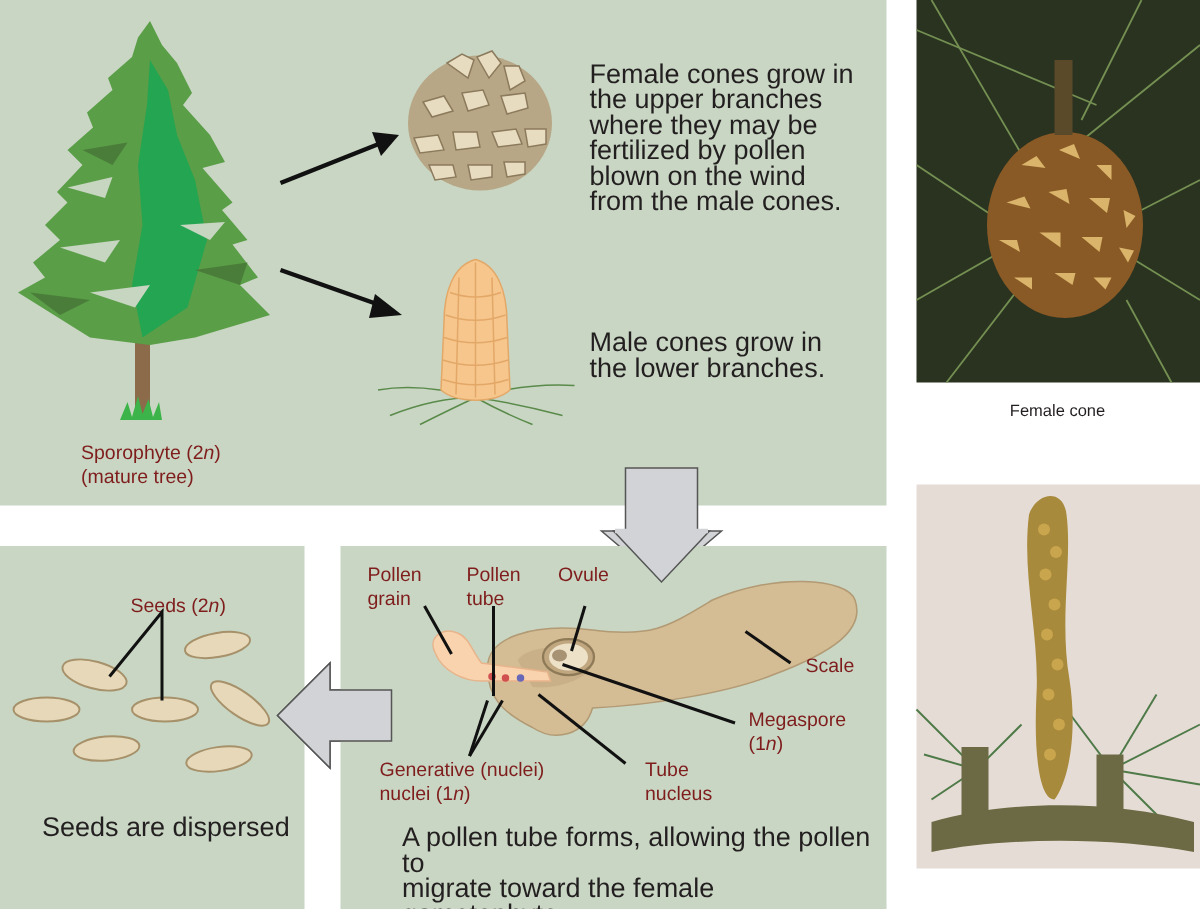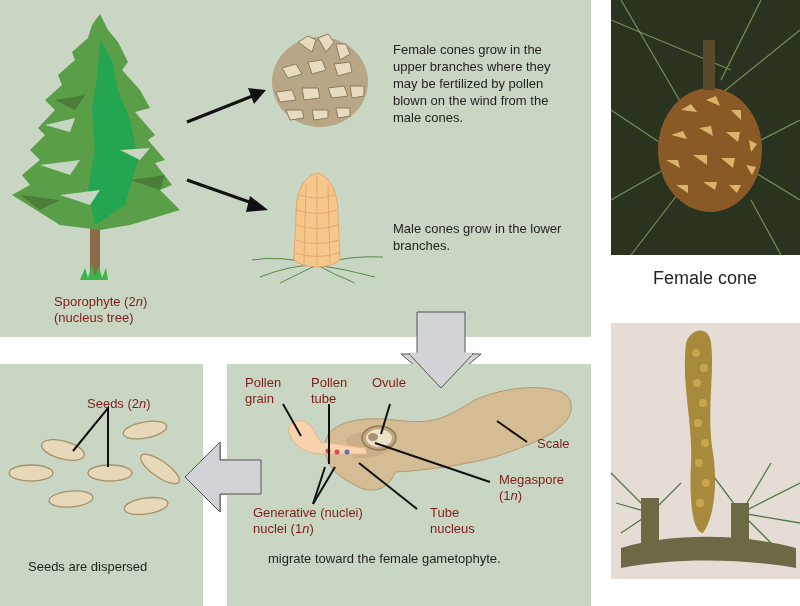--- a/index.html
+++ b/index.html
@@ -1,39 +1,39 @@
 <!DOCTYPE html>
 <html><head>
 <meta charset="utf-8">
 <style>
   html,body{margin:0;padding:0;}
   body{width:800px;height:606px;position:relative;background:#ffffff;overflow:hidden;font-family:"Liberation Sans",sans-serif;color:#231f20;}
   .panel{position:absolute;background:#c8d6c3;}
-  .txt{position:absolute;font-size:13px;line-height:17px;color:#231f20;}
+  .txt{position:absolute;font-size:18px;line-height:17px;color:#231f20;}
   .lbl{position:absolute;font-size:13px;line-height:16px;color:#7f1d1d;}
   svg{position:absolute;overflow:visible;}
   .photo{position:absolute;}
-  .cap{position:absolute;font-size:18px;color:#231f20;text-align:center;width:190px;}
+  .cap{position:absolute;font-size:11px;color:#231f20;text-align:center;width:190px;}
 </style>
 </head>
 <body>
 
 <div class="panel" style="left:0;top:0;width:591px;height:337px;"></div>
 
 <svg style="left:0;top:0;" width="200" height="290" viewBox="0 0 200 290">
   <rect x="90" y="225" width="10" height="55" fill="#8b6b4a"></rect>
   <path d="M80,280 l5,-12 l3,10 l4,-14 l3,12 l4,-10 l3,12 l4,-10 l2,12 z" fill="#3cb44a"></path>
   <path d="M100,14 L108,30 L118,42 L128,62 L122,70 L140,90 L150,108 L135,112 L155,135 L148,140 L165,160 L155,163 L172,185 L160,190 L180,210 L130,225 L100,230 L60,225 L12,195 L30,185 L22,175 L40,160 L30,150 L45,135 L38,128 L55,110 L45,100 L62,85 L58,75 L75,60 L72,52 L88,38 L92,25 Z" fill="#5a9e47"></path>
   <path d="M100,40 L112,60 L118,90 L130,120 L138,160 L125,205 L95,225 L88,190 L95,150 L92,110 L98,70 Z" fill="#1aa655" opacity="0.85"></path>
   <path d="M45,125 L75,118 L70,132 Z M40,165 L80,160 L70,175 Z M60,195 L100,190 L90,205 Z M120,150 L150,148 L140,160 Z" fill="#c6d6c0"></path>
   <path d="M20,195 L60,200 L40,210 Z M130,180 L165,175 L160,190 Z M55,100 L85,95 L75,110 Z" fill="#4a7d3a"></path>
 </svg>
 <div class="lbl" style="left:54px;top:294px;width:160px;">
   <span>Sporophyte (2</span><i>n</i><span>)</span><br>
-  <span>(nucleus tree)</span>
+  <span>(mature tree)</span>
 </div>
 
 <svg style="left:180px;top:80px;" width="90" height="60">
   <line x1="7" y1="42" x2="75" y2="15" stroke="#111" stroke-width="3"></line>
   <polygon points="86,10 68,8 74,24" fill="#111"></polygon>
 </svg>
 <svg style="left:180px;top:170px;" width="95" height="50">
   <line x1="7" y1="10" x2="75" y2="34" stroke="#111" stroke-width="3"></line>
   <polygon points="88,40 70,26 66,42" fill="#111"></polygon>
 </svg>
@@ -94,21 +94,21 @@
     <ellipse cx="145" cy="35" rx="22" ry="8" transform="rotate(-10 145 35)"></ellipse>
     <ellipse cx="63" cy="55" rx="22" ry="9" transform="rotate(15 63 55)"></ellipse>
     <ellipse cx="31" cy="78" rx="22" ry="8"></ellipse>
     <ellipse cx="110" cy="78" rx="22" ry="8"></ellipse>
     <ellipse cx="160" cy="74" rx="23" ry="8" transform="rotate(35 160 74)"></ellipse>
     <ellipse cx="71" cy="104" rx="22" ry="8" transform="rotate(-5 71 104)"></ellipse>
     <ellipse cx="146" cy="111" rx="22" ry="8" transform="rotate(-8 146 111)"></ellipse>
   </g>
   <polyline points="73,56 108,13 108,72" fill="none" stroke="#111" stroke-width="2"></polyline>
 </svg>
-<div class="txt" style="left:28px;top:543px;width:170px;margin-top:15px;">
+<div class="txt" style="left:28px;top:543px;width:170px;">
   <div>Seeds are dispersed</div>
 </div>
 
 <svg style="left:183px;top:440px;" width="80" height="75">
   <polygon points="2,37 37,2 37,20 78,20 78,54 37,54 37,72" fill="#d1d3d6" stroke="#555" stroke-width="1"></polygon>
 </svg>
 
 <div class="panel" style="left:227px;top:364px;width:364px;height:242px;"></div>
 
 <svg style="left:400px;top:354px;" width="85" height="36">
@@ -160,20 +160,21 @@
 </div>
 <div class="lbl" style="left:253px;top:505px;">
   <div>Generative (nuclei)</div>
   <div><span>nuclei (1</span><i>n</i><span>)</span></div>
 </div>
 <div class="lbl" style="left:430px;top:505px;">
   <div>Tube</div>
   <div>nucleus</div>
 </div>
 <div class="txt" style="left:268px;top:550px;width:320px;">
+  <div>A pollen tube forms, allowing the pollen to</div>
   <div>migrate toward the female gametophyte.</div>
 </div>
 
 <svg class="photo" style="left:611px;top:0;" width="189" height="255" viewBox="0 0 189 255">
   <rect width="189" height="255" fill="#2a3320"></rect>
   <g stroke="#7d9a58" stroke-width="1.2" opacity="0.9">
     <line x1="0" y1="20" x2="120" y2="70"></line>
       <line x1="10" y1="0" x2="80" y2="120"></line>
       <line x1="189" y1="30" x2="90" y2="110"></line>
       <line x1="150" y1="0" x2="110" y2="80"></line>

